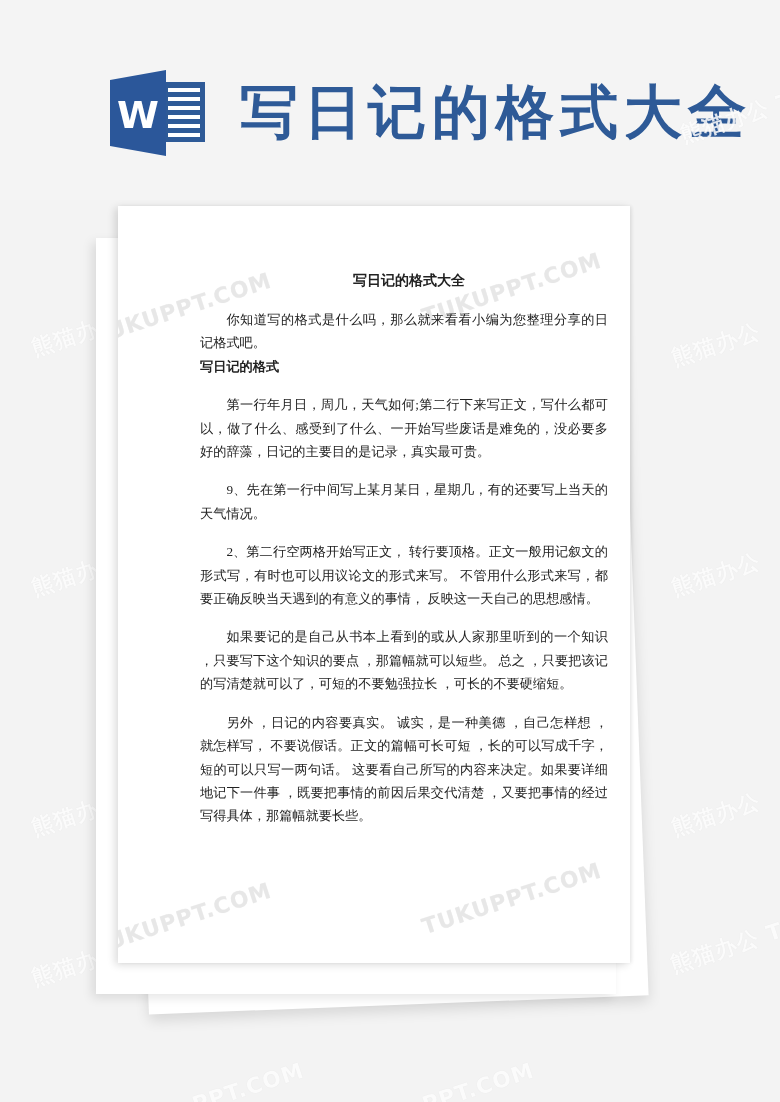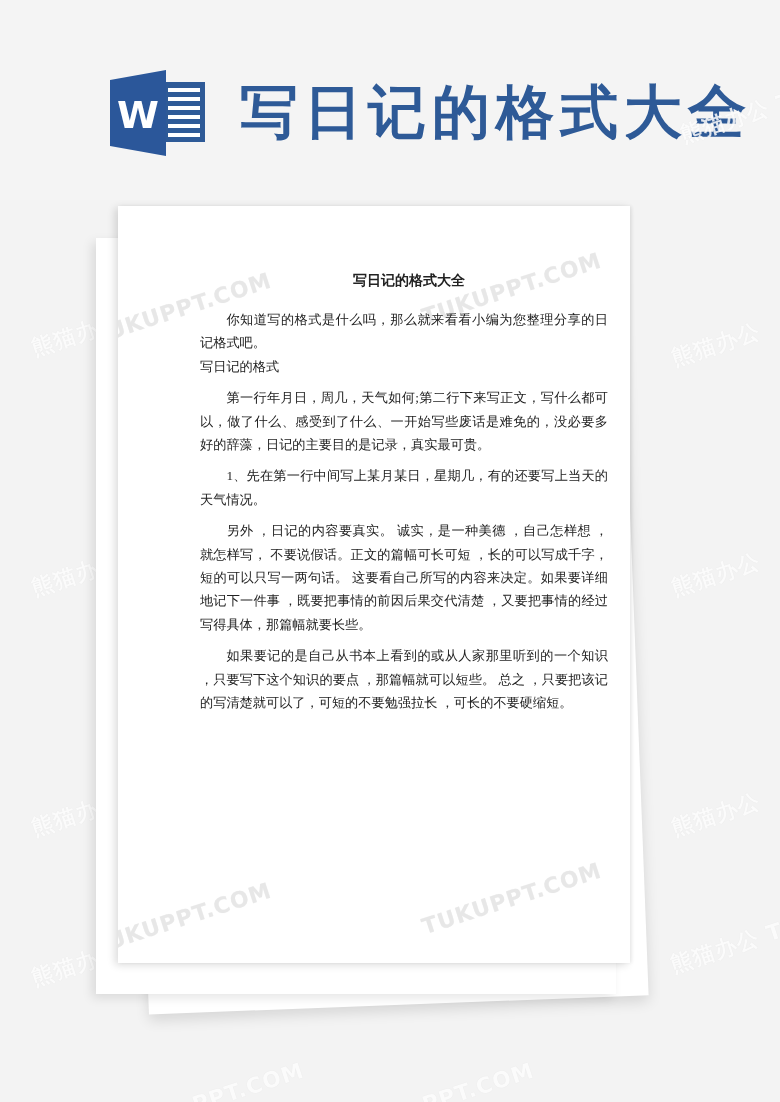--- a/index.html
+++ b/index.html
@@ -49,22 +49,22 @@
     }
     .doc {
       position: absolute; left: 82px; top: 62px; width: 408px;
       font-size: 13.2px; line-height: 23.4px; color: #222;
     }
     .doc-title {
       text-align: center; font-weight: bold; font-size: 14px;
       margin-bottom: 16px; margin-left: 10px; line-height: 24px;
     }
     .p { text-indent: 2em; text-align: justify; font-family: Liberation Serif, serif; }
-    .h { font-weight: normal; }
-    .p.after-h, .p.spaced { margin-top: 8px; }
+    .h { font-weight: bold; }
+    .p.after-h, .p.spaced { margin-top: 15px; }
   </style>
 </head>
 <body>
 
 <div class="banner">
   <svg class="word-icon" viewBox="0 0 100 90">
     <rect x="55" y="14" width="42" height="60" fill="#2e5a97"></rect>
     <g fill="#ffffff">
       <rect x="60" y="20" width="32" height="4"></rect>
       <rect x="60" y="29" width="32" height="4"></rect>
@@ -97,18 +97,19 @@
   <div class="wm light" style="left:-30px;top:90px;">TUKUPPT.COM</div>
   <div class="wm light" style="left:300px;top:70px;">TUKUPPT.COM</div>
   <div class="wm light" style="left:-30px;top:700px;">TUKUPPT.COM</div>
   <div class="wm light" style="left:300px;top:680px;">TUKUPPT.COM</div>
 
   <div class="doc">
     <div class="doc-title">写日记的格式大全</div>
     <div class="p">你知道写的格式是什么吗，那么就来看看小编为您整理分享的日记格式吧。</div>
     <div class="h">写日记的格式</div>
     <div class="p after-h">第一行年月日，周几，天气如何;第二行下来写正文，写什么都可以，做了什么、感受到了什么、一开始写些废话是难免的，没必要多好的辞藻，日记的主要目的是记录，真实最可贵。</div>
-    <div class="p after-h">1、先在第一行中间写上某月某日，星期几，有的还要写上当天的天气情况。</div>
+    <div class="p after-h">9、先在第一行中间写上某月某日，星期几，有的还要写上当天的天气情况。</div>
+    <div class="p spaced">2、第二行空两格开始写正文， 转行要顶格。正文一般用记叙文的形式写，有时也可以用议论文的形式来写。 不管用什么形式来写，都要正确反映当天遇到的有意义的事情， 反映这一天自己的思想感情。</div>
+    <div class="p spaced">如果要记的是自己从书本上看到的或从人家那里听到的一个知识 ，只要写下这个知识的要点 ，那篇幅就可以短些。 总之 ，只要把该记的写清楚就可以了，可短的不要勉强拉长 ，可长的不要硬缩短。</div>
     <div class="p spaced">另外 ，日记的内容要真实。 诚实，是一种美德 ，自己怎样想 ，就怎样写， 不要说假话。正文的篇幅可长可短 ，长的可以写成千字， 短的可以只写一两句话。 这要看自己所写的内容来决定。如果要详细地记下一件事 ，既要把事情的前因后果交代清楚 ，又要把事情的经过写得具体，那篇幅就要长些。</div>
-    <div class="p spaced">如果要记的是自己从书本上看到的或从人家那里听到的一个知识 ，只要写下这个知识的要点 ，那篇幅就可以短些。 总之 ，只要把该记的写清楚就可以了，可短的不要勉强拉长 ，可长的不要硬缩短。</div>
 
   </div>
 </div>
 
 </body></html>

